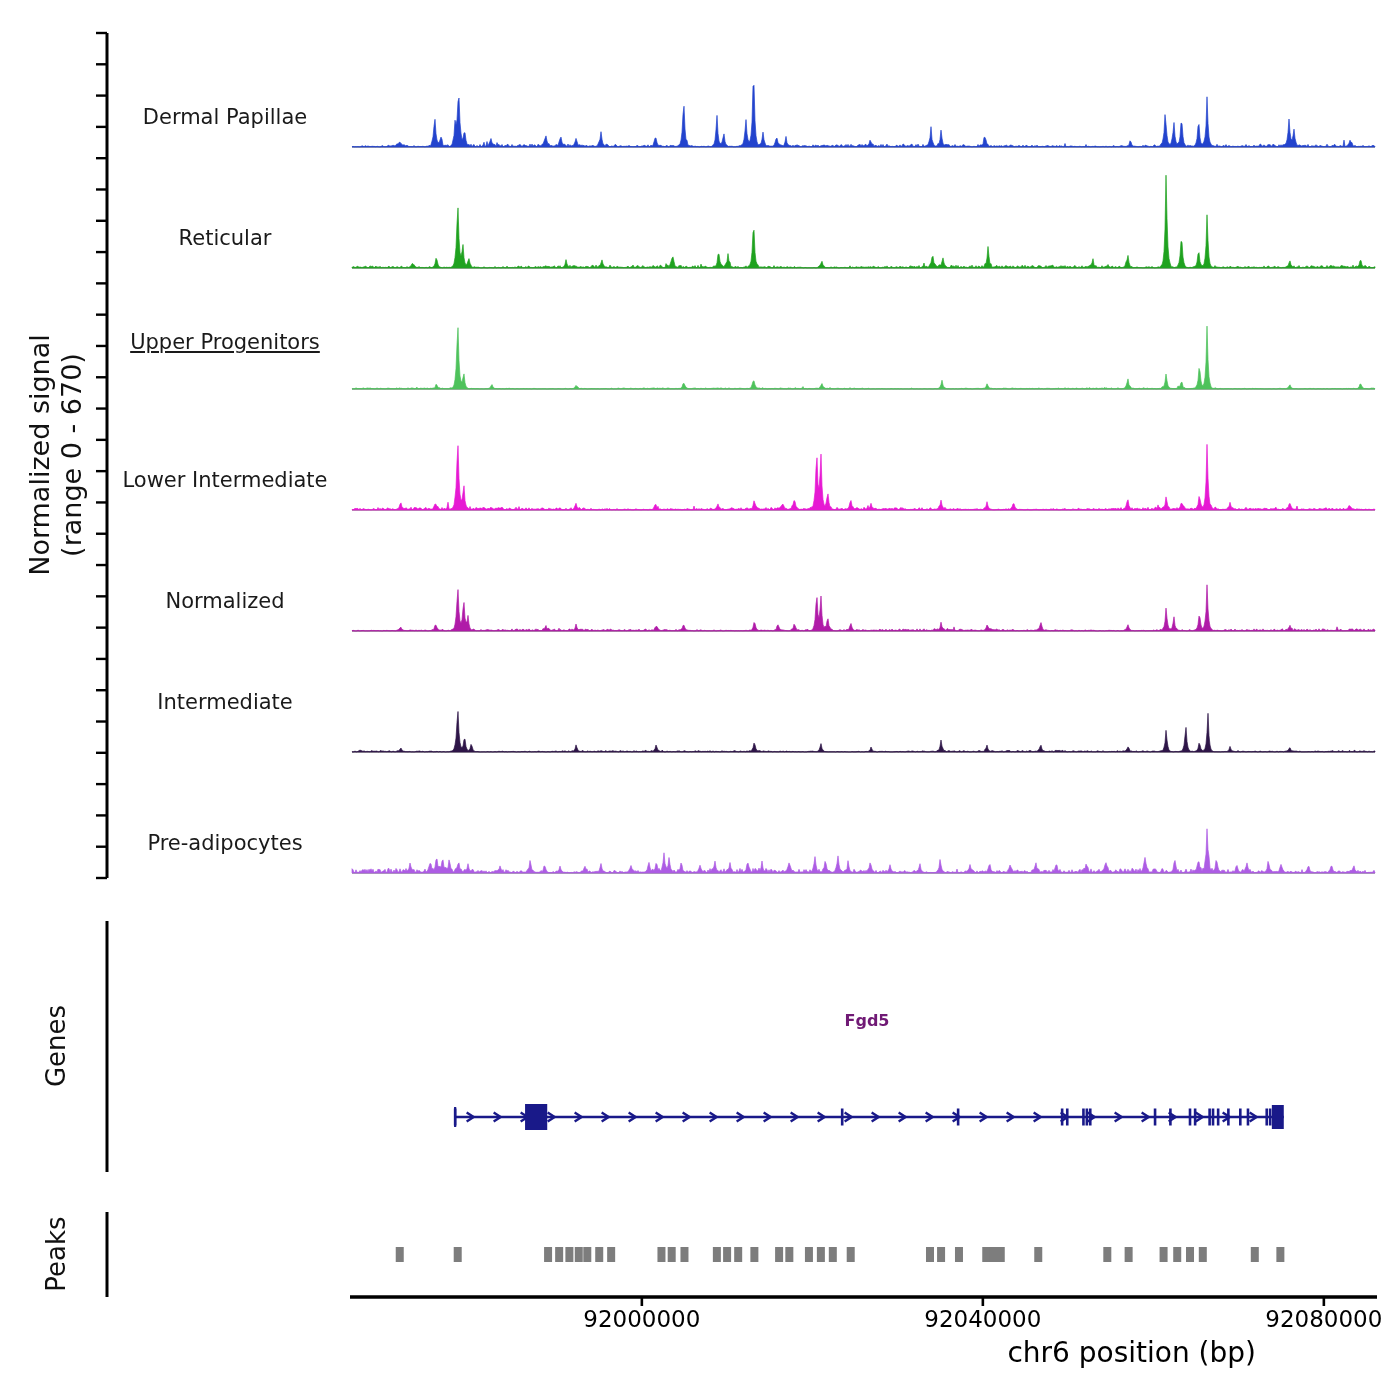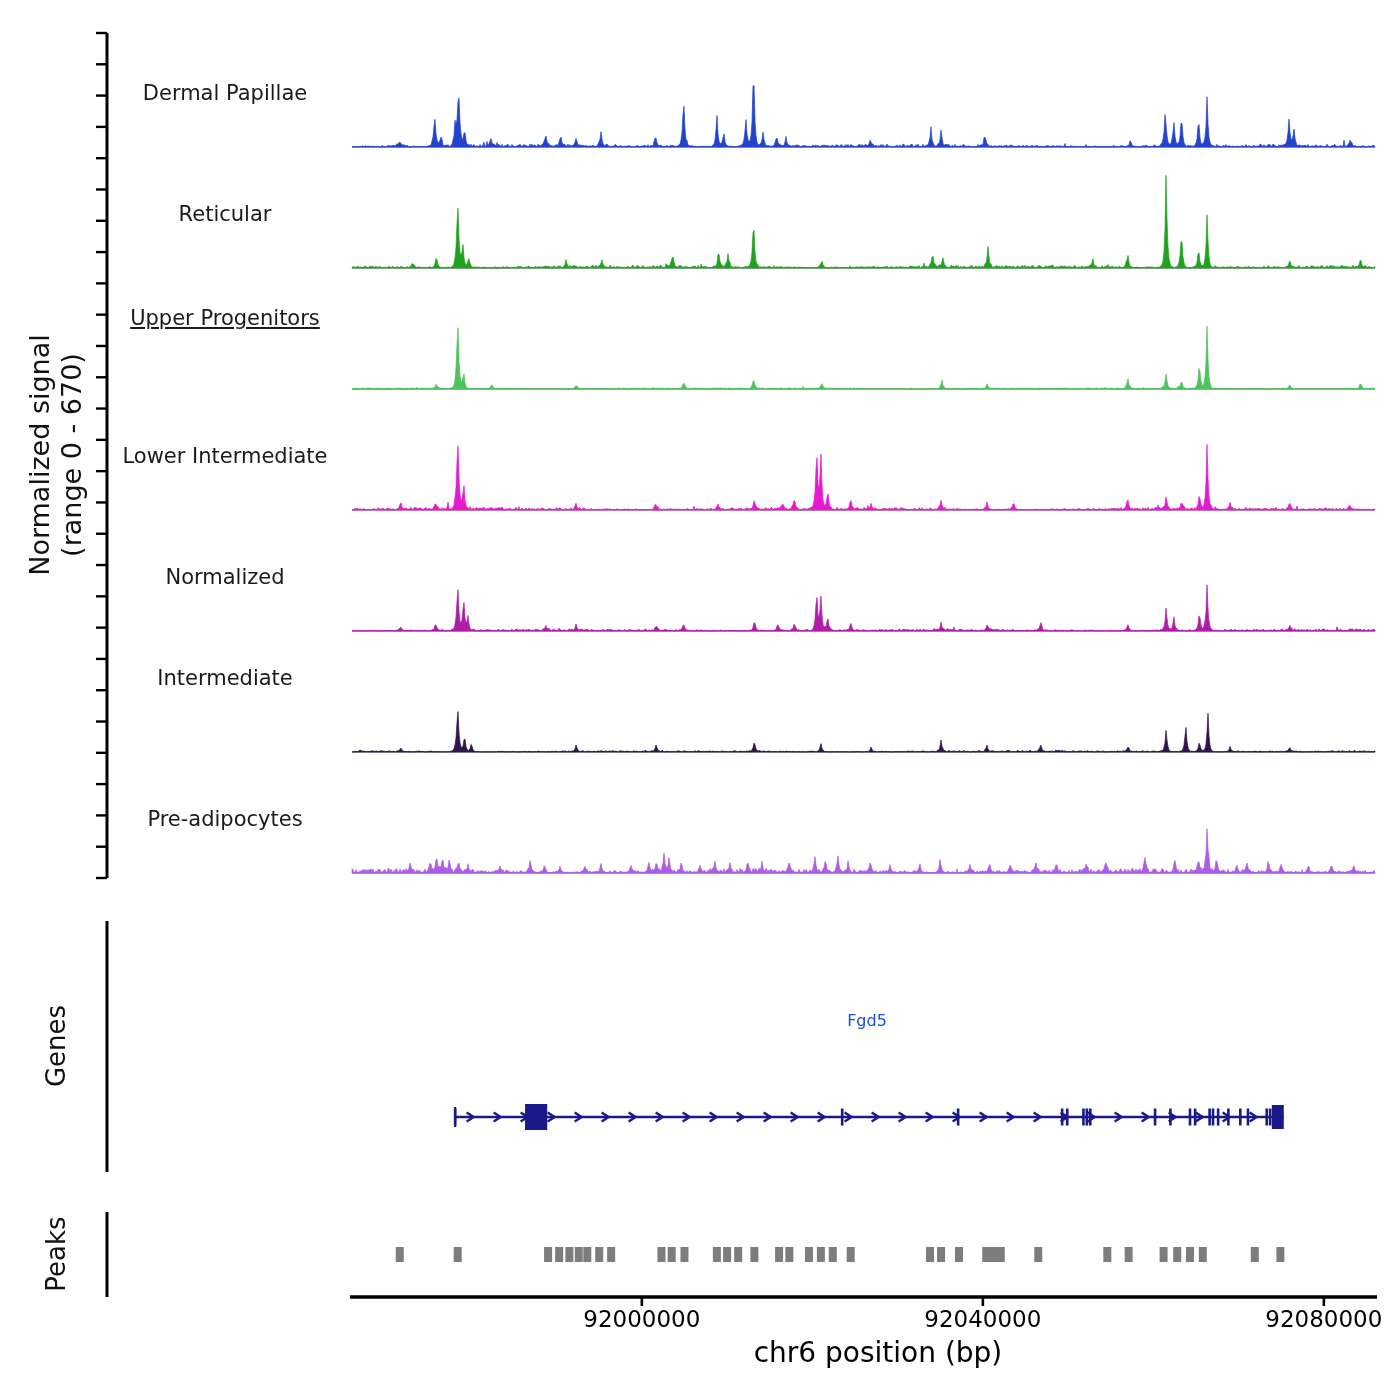--- a/index.html
+++ b/index.html
@@ -1,30 +1,30 @@
 <!DOCTYPE html>
 <html><head>
 <meta charset="utf-8">
 <style>
   html,body{margin:0;padding:0;background:#ffffff;}
   body{width:1400px;height:1400px;font-family:"DejaVu Sans","Liberation Sans",sans-serif;}
   #fig{position:relative;width:1400px;height:1400px;background:#ffffff;overflow:hidden;}
   #plot-svg{position:absolute;left:0;top:0;}
   .track-label{position:absolute;left:100px;width:250px;height:28px;line-height:28px;
-    text-align:center;font-size:21px;color:#1a1a1a;white-space:nowrap;}
+    text-align:center;font-size:21px;color:#1a1a1a;white-space:nowrap;margin-top:24px;}
   .rot{position:absolute;transform:translate(-50%,-50%) rotate(-90deg);text-align:center;
     color:#111111;white-space:nowrap;}
   #ylab{left:56px;top:455px;font-size:27px;line-height:32px;}
   #geneslab{left:56px;top:1046px;font-size:26px;}
   #peakslab{left:56px;top:1254px;font-size:26px;}
   .xtick{position:absolute;top:1306px;width:180px;text-align:center;font-size:23px;color:#000000;}
-  #xtitle{position:absolute;left:478px;top:1336px;width:800px;text-align:center;
+  #xtitle{position:absolute;left:456px;top:1336px;width:800px;text-align:right;
     font-size:28px;color:#000000;}
   #genename{position:absolute;left:807px;top:1011px;width:120px;text-align:center;
-    font-size:16px;color:#1d4ed8;}
+    font-size:16px;color:#701a75;font-weight:bold;}
 </style>
 </head>
 <body>
 
 <div id="fig">
   <svg id="plot-svg" width="1400" height="1400">
       <line x1="107" y1="33" x2="107" y2="878" stroke="#000" stroke-width="3"></line>
       <line x1="96" y1="33" x2="107" y2="33" stroke="#000" stroke-width="2.4"></line>
       <line x1="96" y1="64.2962962962963" x2="107" y2="64.2962962962963" stroke="#000" stroke-width="2.4"></line>
       <line x1="96" y1="95.5925925925926" x2="107" y2="95.5925925925926" stroke="#000" stroke-width="2.4"></line>

